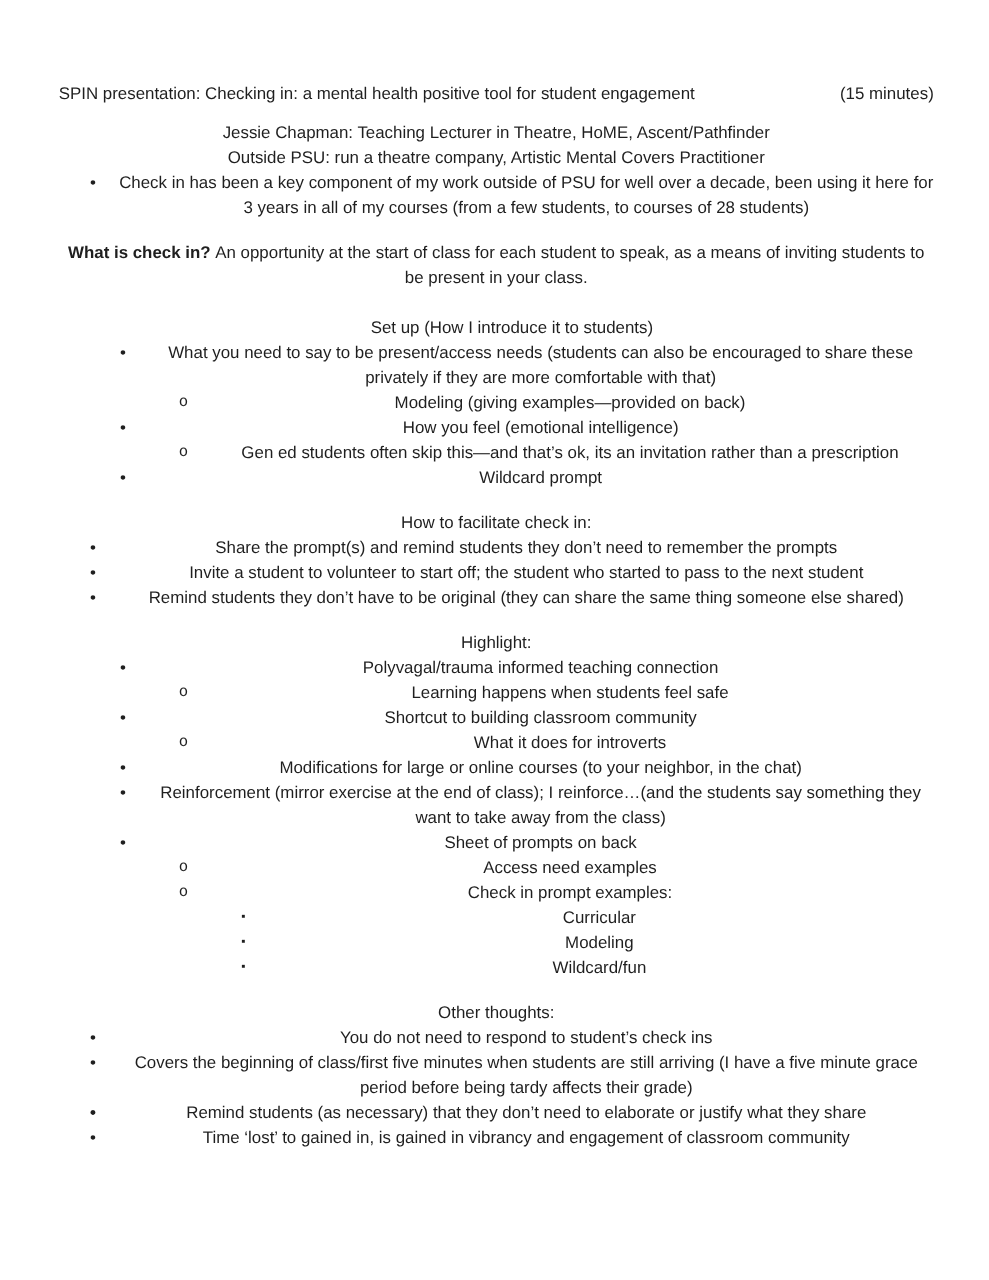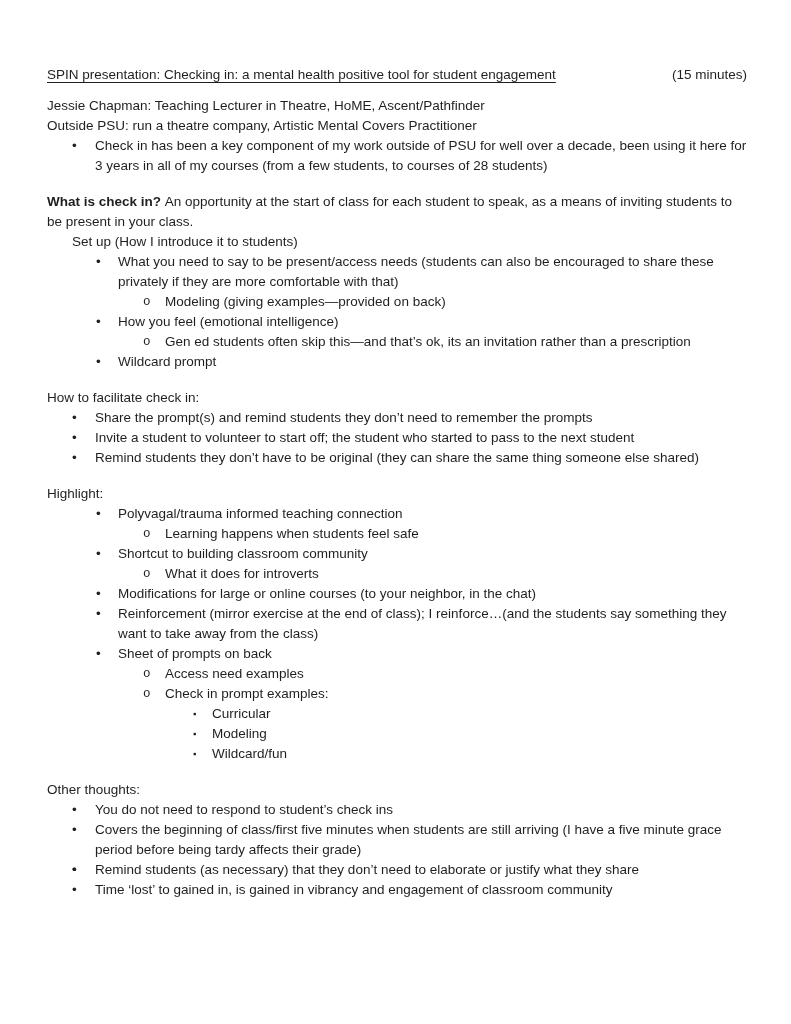--- a/index.html
+++ b/index.html
@@ -21,29 +21,28 @@
     overflow: hidden;
   }
   .title-row {
     display: flex;
     justify-content: space-between;
     align-items: baseline;
     white-space: nowrap;
     margin-bottom: 11px;
   }
   .doc-title {
-    text-decoration: underline;
     text-decoration-thickness: 1px;
     text-underline-offset: 3px;
     text-align: right;
   }
   .duration { padding-left: 24px; }
-  .block { position: relative; }
+  .block { position: relative; text-align: center; }
   .blank { height: 16px; }
-  .indent { padding-left: 25px; }
+  .indent { padding-left: 25px; margin-top: 20px; }
   .b1 { padding-left: 48px; }
   .b2 { padding-left: 71px; }
   .c3 { padding-left: 118px; }
   .s4 { padding-left: 165px; }
   .marker {
     position: absolute;
     top: 0;
     line-height: 20px;
   }
   .b1 > .marker { left: 25px; }

